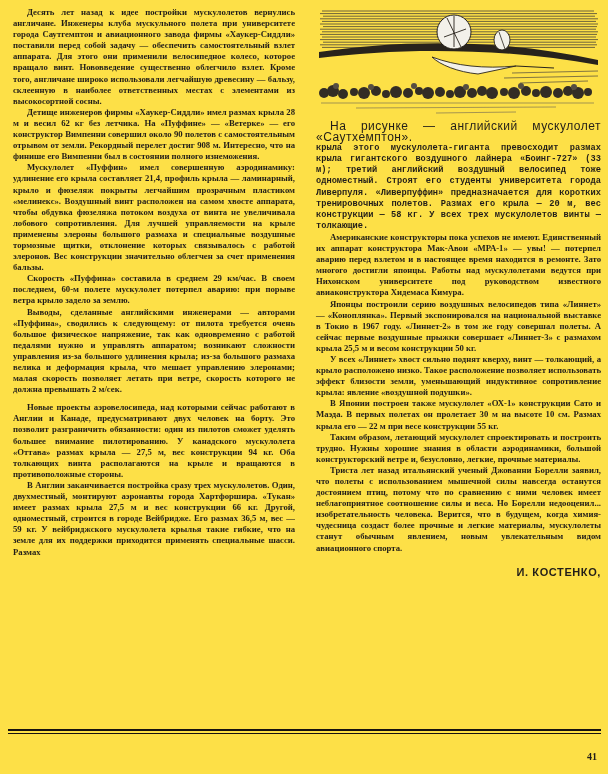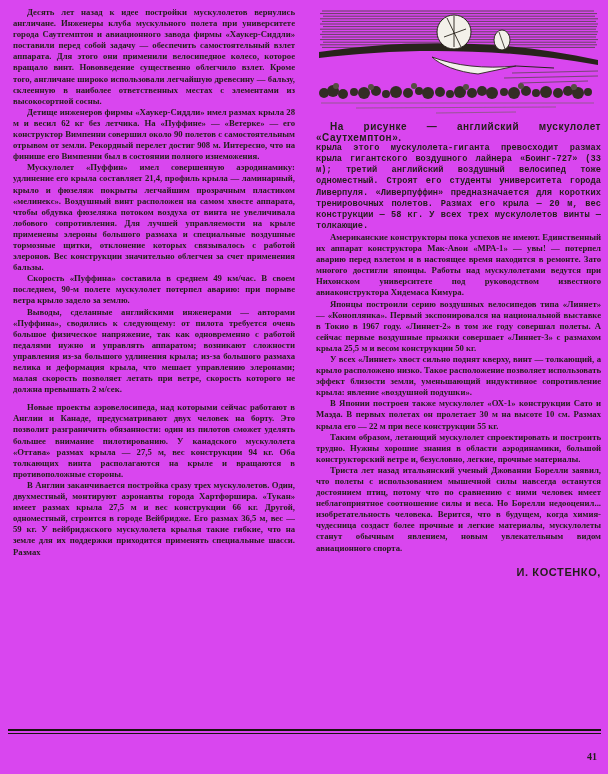--- a/index.html
+++ b/index.html
@@ -1,19 +1,19 @@
 <!DOCTYPE html>
 <html><head>
 <meta charset="utf-8">
 <style>
   html,body { margin:0; padding:0; }
   .page {
     position:relative;
     width:608px; height:774px;
-    background:#d946ef;
+    background:#fde047;
     overflow:hidden;
     font-family:"Liberation Serif", serif;
     color:#221e19;
   }
   .col {
     position:absolute;
     top:7px;
     font-size:8.7px;
     line-height:11.1px;
     font-weight:bold;
@@ -22,22 +22,22 @@
   .col-left  { left:13px;  width:282px; }
   .col-right { left:316px; width:285px; }
   .col p { margin:0; text-indent:14px; }
   .col p.no-indent { text-indent:0; }
   .col p.gap { margin-top:7px; }
   .figure-box { width:285px; height:114px; }
   .figure-box svg { display:block; }
   .figure-caption {
     margin:9px 0 0 22px;
     font-family:"Liberation Sans", sans-serif;
-    font-size:10px;
-    font-weight:bold;
+    font-size:12px;
+    font-weight:normal;
     letter-spacing:0.5px;
     word-spacing:3px;
     color:#221e19;
     text-indent:0;
   }
   .body-start { margin-top:21px;font-family:Liberation Mono, monospace; }
   .signature {
     margin-top:13px;
     text-align:right;
     font-family:"Liberation Sans", sans-serif;
@@ -62,21 +62,21 @@
 </style>
 </head>
 <body>
 
 <div class="page">
 
   <div class="col col-left">
     <p>Десять лет назад к идее постройки мускулолетов вернулись англичане. Инженеры клуба мускульного полета при университете города Саутгемптон и авиационного завода фирмы «Хаукер-Сиддли» поставили перед собой задачу — обеспечить самостоятельный взлет аппарата. Для этого они применили велосипедное колесо, которое вращало винт. Нововведение существенно облегчило взлет. Кроме того, англичане широко использовали легчайшую древесину — бальзу, склеенную в наиболее ответственных местах с элементами из высокосортной сосны.</p>
     <p>Детище инженеров фирмы «Хаукер-Сиддли» имел размах крыла 28 м и весил 62 кг без летчика. На «Пуффине» — «Ветерке» — его конструктор Вимпенни совершил около 90 полетов с самостоятельным отрывом от земли. Рекордный перелет достиг 908 м. Интересно, что на финише его Вимпенни был в состоянии полного изнеможения.</p>
     <p>Мускулолет «Пуффин» имел совершенную аэродинамику: удлинение его крыла составляет 21,4, профиль крыла — ламинарный, крыло и фюзеляж покрыты легчайшим прозрачным пластиком «мелинекс». Воздушный винт расположен на самом хвосте аппарата, чтобы обдувка фюзеляжа потоком воздуха от винта не увеличивала лобового сопротивления. Для лучшей управляемости на крыле применены элероны большого размаха и специальные воздушные тормозные щитки, отклонение которых связывалось с работой элеронов. Вес конструкции значительно облегчен за счет применения бальзы.</p>
-    <p>Скорость «Пуффина» составила в среднем 49 км/час. В своем последнем, 90-м полете мускулолет потерпел аварию: при порыве ветра крыло задело за землю.</p>
+    <p>Скорость «Пуффина» составила в среднем 29 км/час. В своем последнем, 60-м полете мускулолет потерпел аварию: при порыве ветра крыло задело за землю.</p>
     <p>Выводы, сделанные английскими инженерами — авторами «Пуффина», сводились к следующему: от пилота требуется очень большое физическое напряжение, так как одновременно с работой педалями нужно и управлять аппаратом; возникают сложности управления из-за большого удлинения крыла; из-за большого размаха велика и деформация крыла, что мешает управлению элеронами; малая скорость позволяет летать при ветре, скорость которого не должна превышать 2 м/сек.</p>
     <p class="gap">Новые проекты аэровелосипеда, над которыми сейчас работают в Англии и Канаде, предусматривают двух человек на борту. Это позволит разграничить обязанности: один из пилотов сможет уделять большее внимание пилотированию. У канадского мускулолета «Оттава» размах крыла — 27,5 м, вес конструкции 94 кг. Оба толкающих винта располагаются на крыле и вращаются в противоположные стороны.</p>
     <p>В Англии заканчивается постройка сразу трех мускулолетов. Один, двухместный, монтируют аэронавты города Хартфоршира. «Тукан» имеет размах крыла 27,5 м и вес конструкции 66 кг. Другой, одноместный, строится в городе Вейбридже. Его размах 36,5 м, вес — 59 кг. У вейбриджского мускулолета крылья такие гибкие, что на земле для их поддержки приходится применять специальные шасси. Размах</p>
   </div>
 
   <div class="col col-right">
 
     <div class="figure-box">
       <svg width="285" height="114" viewBox="0 0 285 114" xmlns="http://www.w3.org/2000/svg">
 

